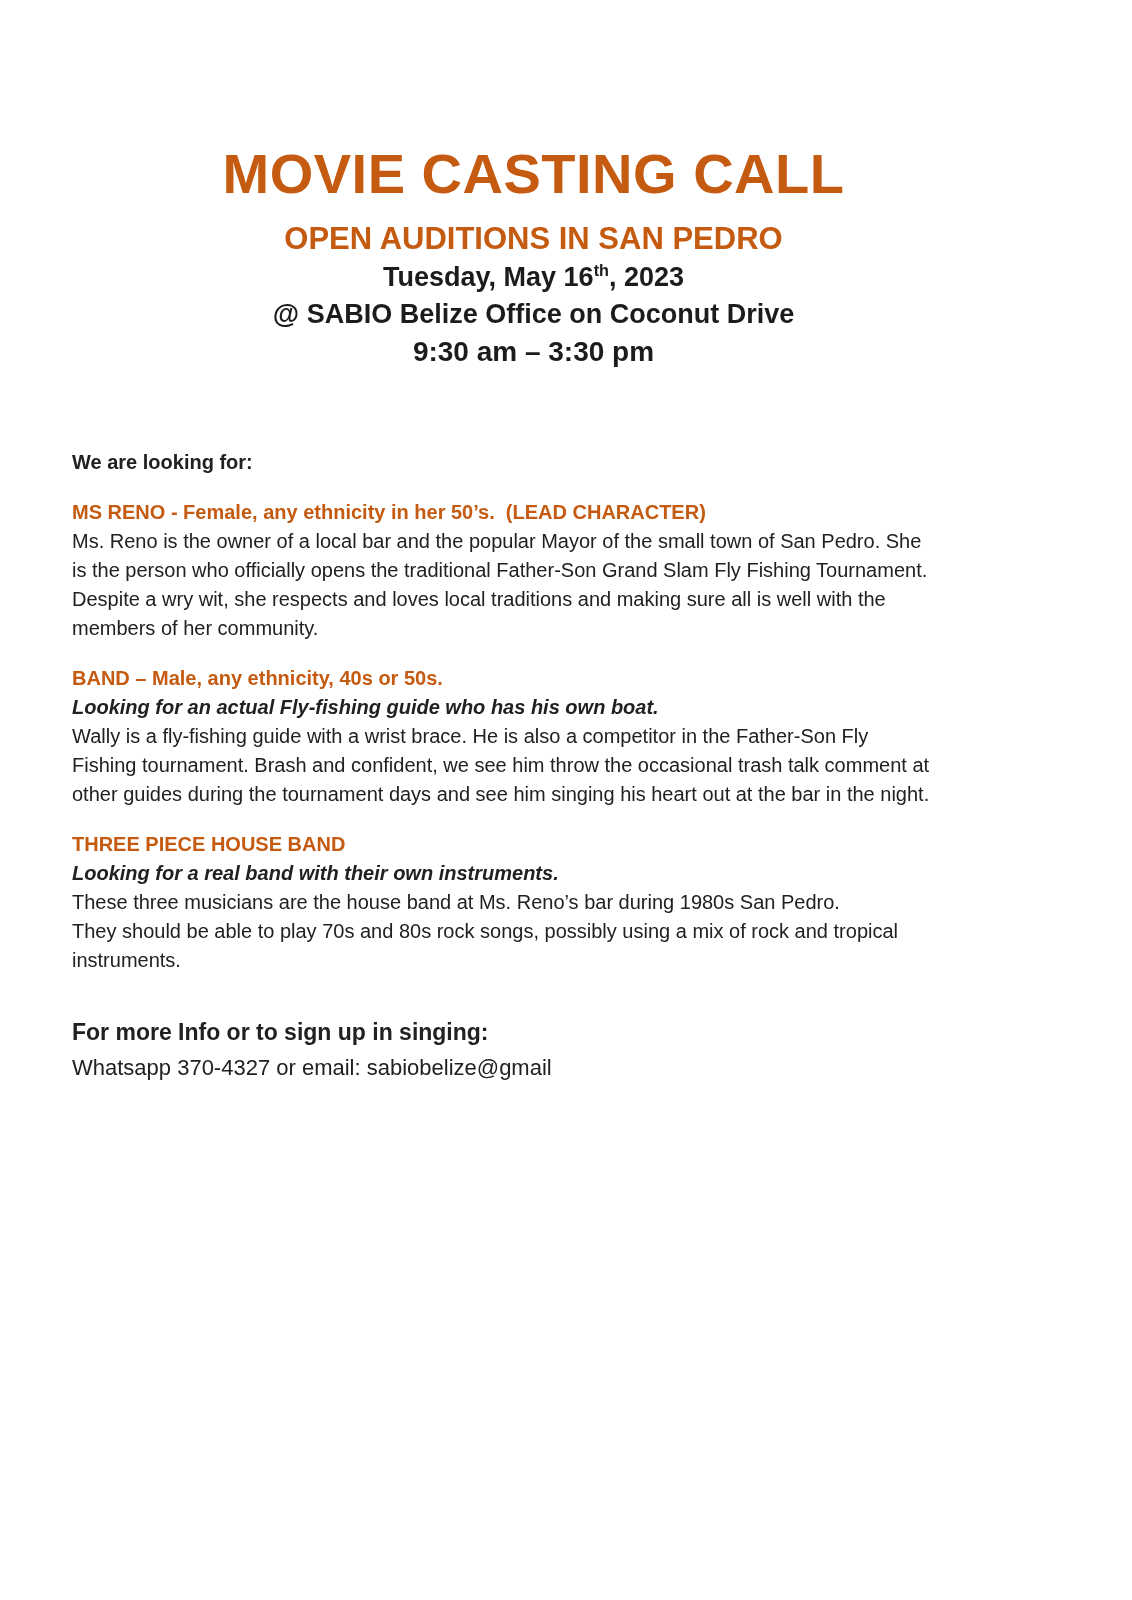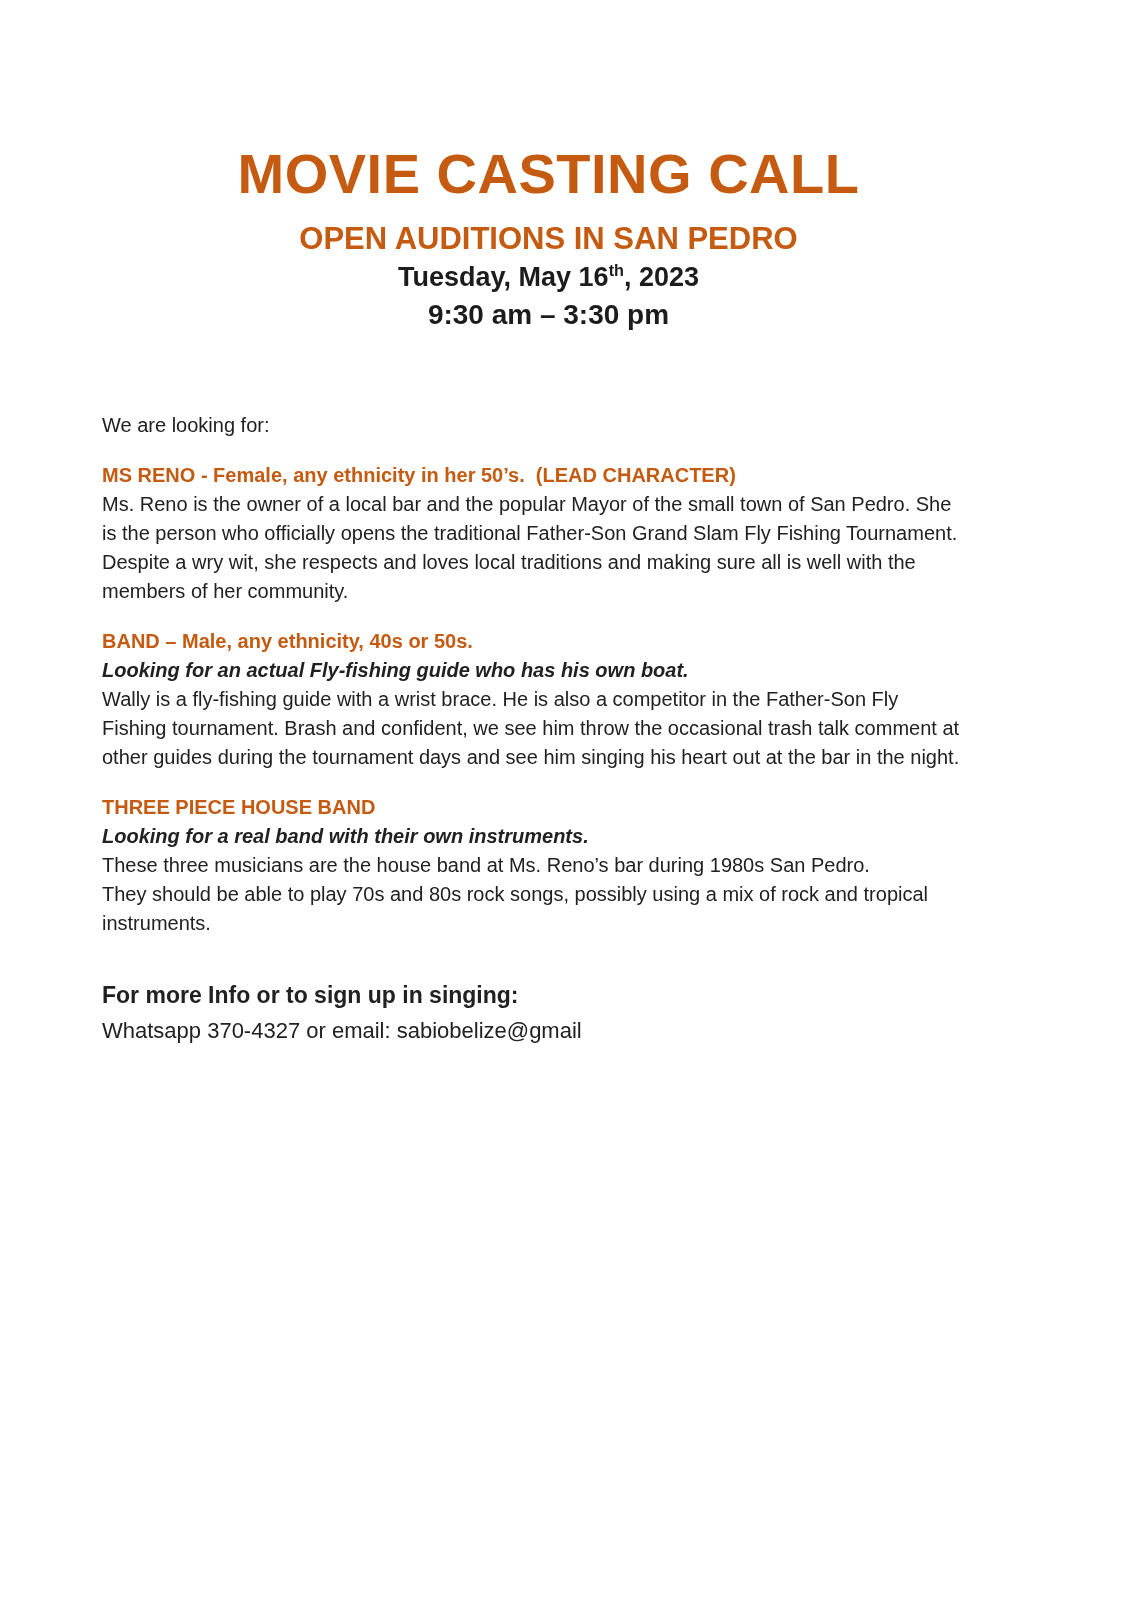--- a/index.html
+++ b/index.html
@@ -5,21 +5,21 @@
   * { margin: 0; padding: 0; box-sizing: border-box; }
   html, body { background: #ffffff; }
   .page {
     position: relative;
     width: 1132px;
     height: 1600px;
     margin: 0 auto;
     background: #ffffff;
     font-family: "Liberation Sans", sans-serif;
     color: #212121;
-    padding: 140px 137px 0 102px;
+    padding: 140px 137px 0 72px;
     overflow: hidden;
   }
   .title {
     text-align: center;
     color: #C55A11;
     font-size: 56px;
     font-weight: bold;
     line-height: 1.2;
     letter-spacing: 0.5px;
   }
@@ -35,21 +35,21 @@
     text-align: center;
     font-weight: bold;
     color: #1c1c1c;
     font-size: 27px;
     line-height: 37px;
   }
   .meta.time { font-size: 28px; }
   .meta sup { font-size: 0.6em; vertical-align: super; line-height: 0; }
   .intro {
     margin-top: 78px;
-    font-weight: normal;
+    font-weight: bold;
     font-size: 20px;
     line-height: 29px;
   }
   .role { margin-top: 21px; }
   .role-heading {
     color: #C55A11;
     font-size: 20px;
     font-weight: bold;
     line-height: 29px;
   }
@@ -79,20 +79,21 @@
 <body>
 
 <div class="page">
 
   <h1 class="title">MOVIE CASTING CALL</h1>
 
   <h2 class="subtitle">OPEN AUDITIONS IN SAN PEDRO</h2>
 
   <p class="meta"><span>Tuesday, May 16</span><sup>th</sup><span>, 2023</span></p>
 
+  <p class="meta">@ SABIO Belize Office on Coconut Drive</p>
 
   <p class="meta time">9:30 am – 3:30 pm</p>
 
   <p class="intro">We are looking for:</p>
 
   <section class="role">
     <h3 class="role-heading">MS RENO - Female, any ethnicity in her 50’s.&nbsp; (LEAD CHARACTER)</h3>
     <p class="role-desc">Ms. Reno is the owner of a local bar and the popular Mayor of the small town of San Pedro. She is the person who officially opens the traditional Father-Son Grand Slam Fly Fishing Tournament. Despite a wry wit, she respects and loves local traditions and making sure all is well with the members of her community.</p>
   </section>
 

